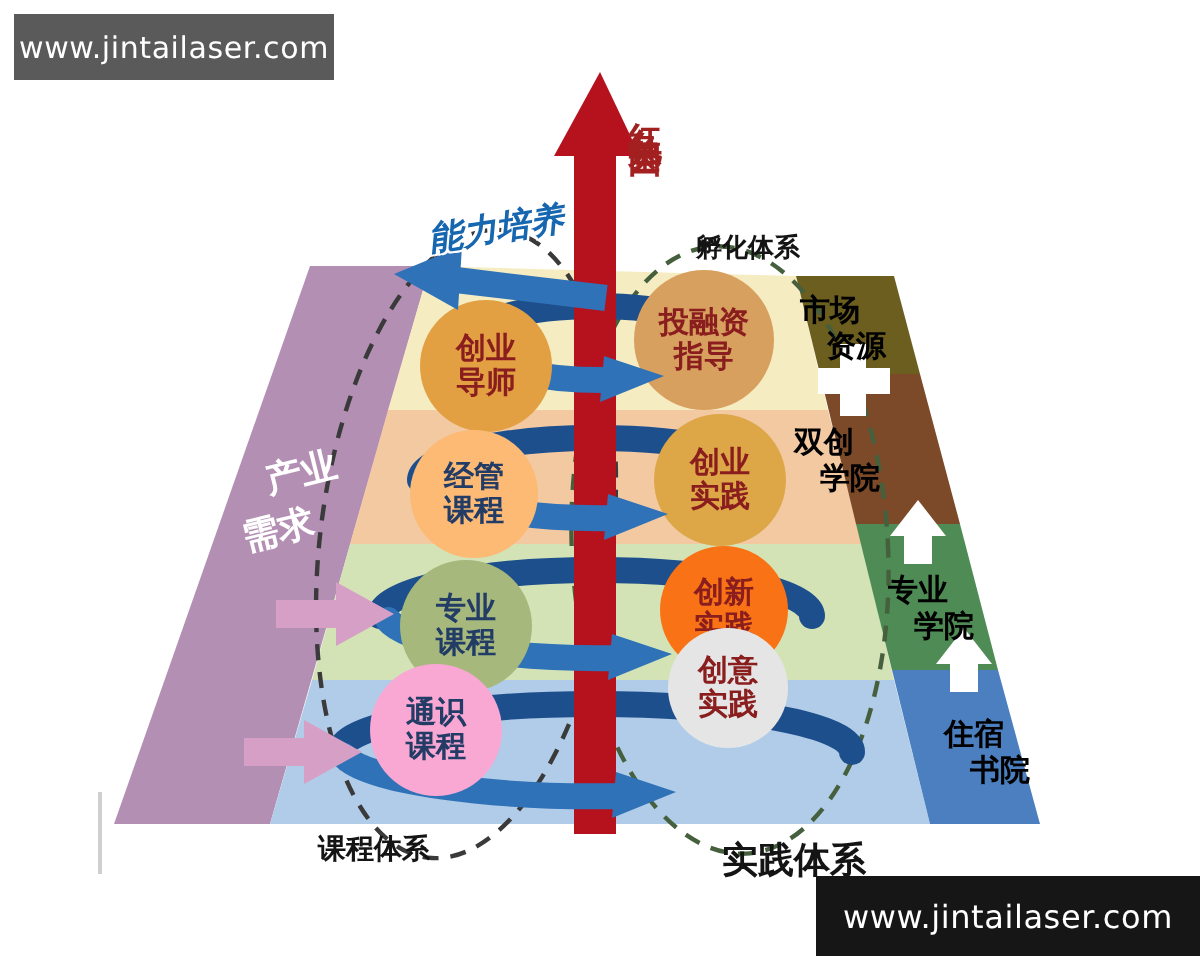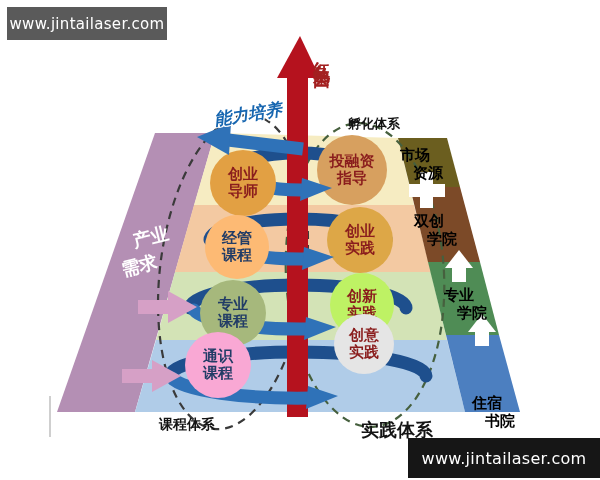--- a/index.html
+++ b/index.html
@@ -31,30 +31,30 @@
   #practice-system{left:349px;top:418px;font-size:18px;}
   
   .circle{position:absolute;border-radius:50%;display:flex;flex-direction:column;
           align-items:center;justify-content:center;font-weight:bold;font-size:15px;
           line-height:17px;text-align:center;}
   .c0{left:210px;top:150px;width:66px;height:66px;background:#e2a043;color:#8a1d1d;}
   .c1{left:317px;top:135px;width:70px;height:70px;background:#d7a05f;color:#8a1d1d;}
   .c2{left:205px;top:215px;width:64px;height:64px;background:#fdba74;color:#223c66;}
   .c3{left:327px;top:207px;width:66px;height:66px;background:#dda747;color:#8a1d1d;}
   .c4{left:200px;top:280px;width:66px;height:66px;background:#a6b87c;color:#223c66;}
-  .c5{left:330px;top:273px;width:64px;height:64px;background:#bef264;color:#8a1d1d;}
+  .c5{left:330px;top:273px;width:64px;height:64px;background:#f97316;color:#8a1d1d;}
   .c6{left:185px;top:332px;width:66px;height:66px;background:#f9a8d4;color:#223c66;}
   .c7{left:334px;top:314px;width:60px;height:60px;background:#e5e5e5;color:#8a1d1d;}
   
   .rc{position:absolute;color:#000000;font-weight:bold;font-size:15px;line-height:18px;}
   .rc .l2{display:block;margin-left:13px;}
   #rc0{left:400px;top:146px;}
-  #rc1{left:414px;top:212px;}
+  #rc1{left:397px;top:212px;}
   #rc2{left:444px;top:286px;}
-  #rc3{left:472px;top:358px;margin-top:36px;}
+  #rc3{left:472px;top:358px;}
 </style>
 </head>
 <body>
 
 <div id="stage">
 
   <svg width="600" height="480" viewBox="0 0 600 480">
 
     <polygon points="155,133 215,133 135,412 57,412" fill="#b48fb4"></polygon>
 

